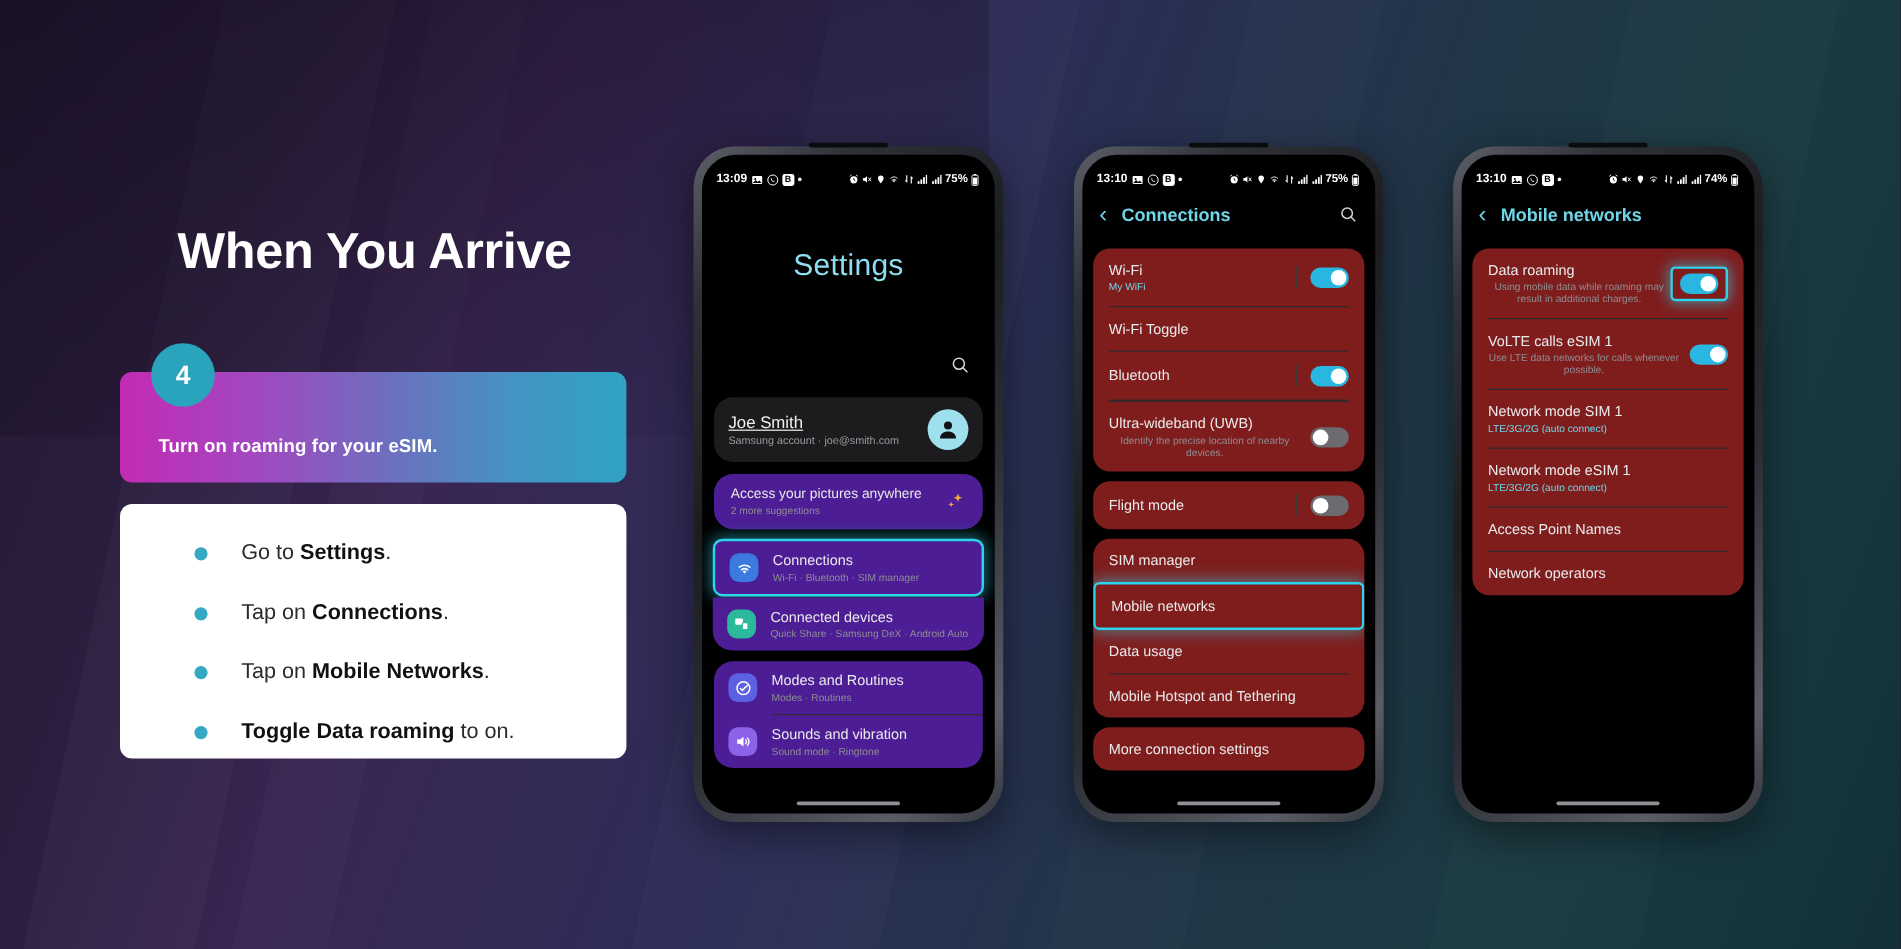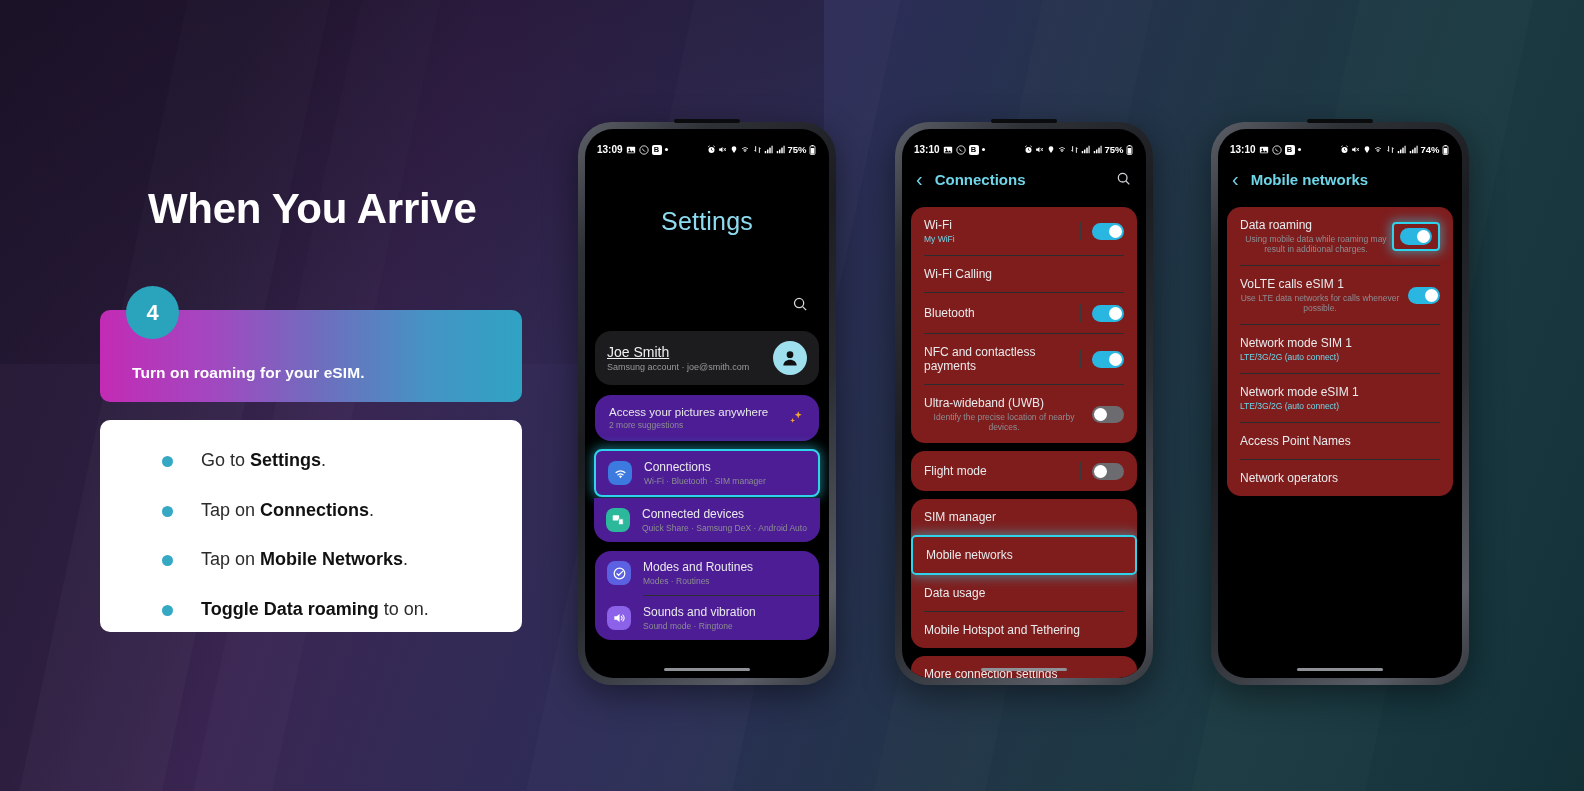--- a/index.html
+++ b/index.html
@@ -517,47 +517,36 @@
         <div class="tg-wrap">
             <div class="tg-div"></div>
             <div class="tg on">
               <div class="knob"></div>
             </div>
           </div>
       </div>
       <div class="lsep"></div>
       <div class="lrow">
         <div>
-            <div class="lt">Wi-Fi Calling</div>
+            <div class="lt">Wi-Fi Toggle</div>
           </div>
       </div>
       <div class="lsep"></div>
       <div class="lrow">
         <div>
             <div class="lt">Bluetooth</div>
           </div>
         <div class="tg-wrap">
             <div class="tg-div"></div>
             <div class="tg on">
               <div class="knob"></div>
             </div>
           </div>
       </div>
       <div class="lsep"></div>
-      <div class="lrow">
-        <div>
-            <div class="lt">NFC and contactless payments</div>
-          </div>
-        <div class="tg-wrap">
-            <div class="tg-div"></div>
-            <div class="tg on">
-              <div class="knob"></div>
-            </div>
-          </div>
-      </div>
       <div class="lsep"></div>
       <div class="lrow">
         <div style="max-width:160px;">
             <div class="lt">Ultra-wideband (UWB)</div>
         <div class="ls gray">Identify the precise location of nearby devices.</div>
           </div>
         <div class="tg-wrap">
             <div class="tg off">
               <div class="knob"></div>
             </div>

